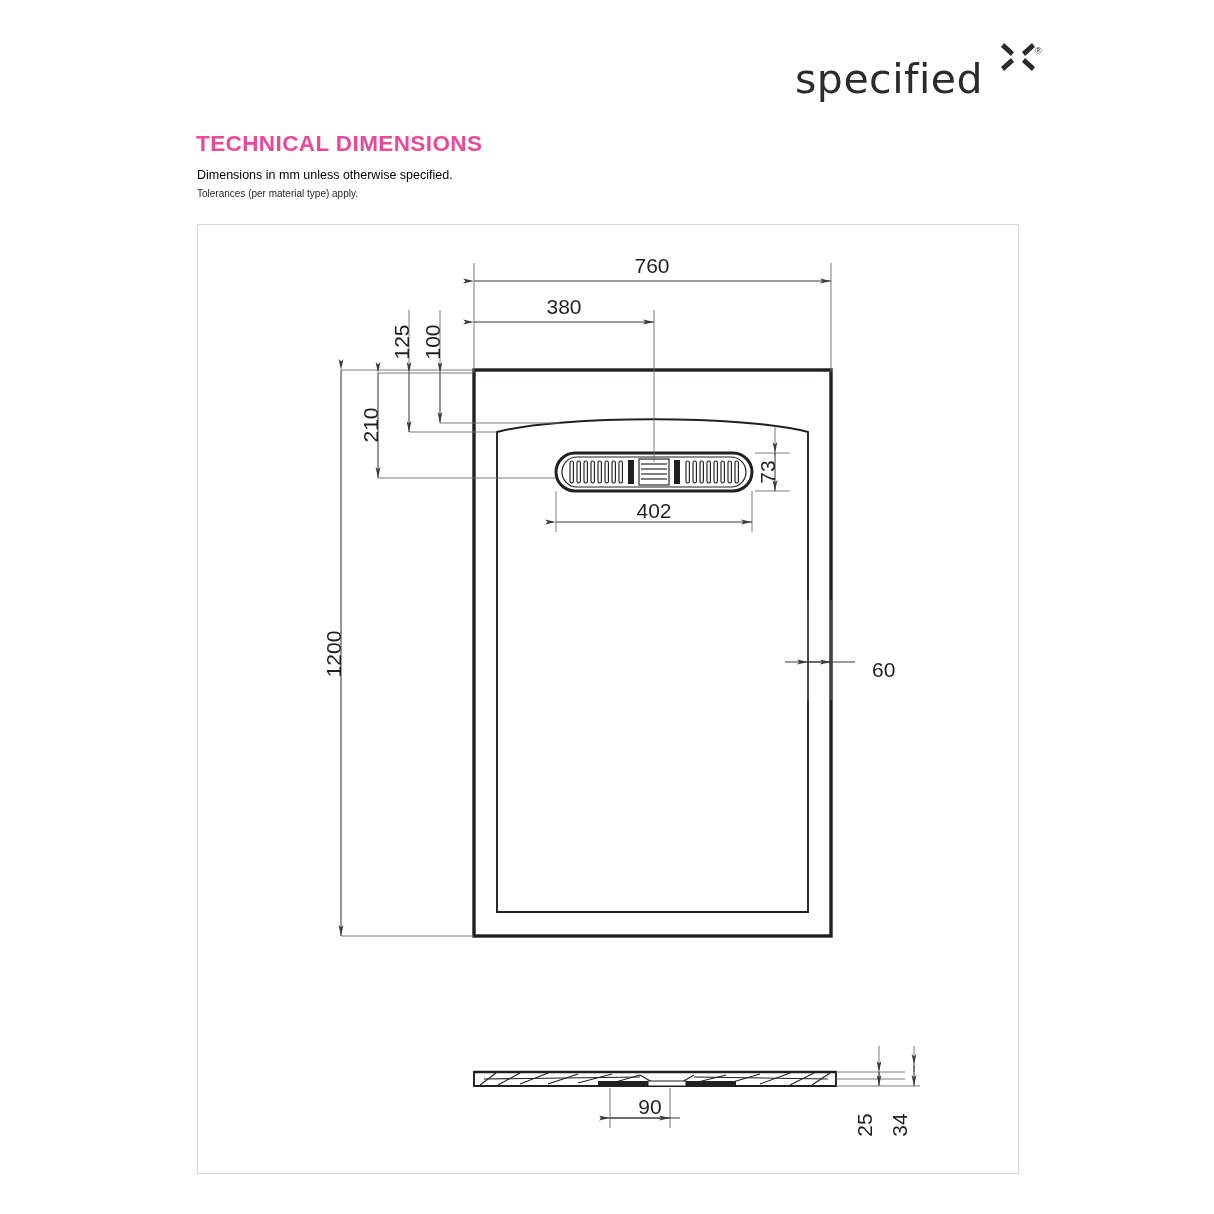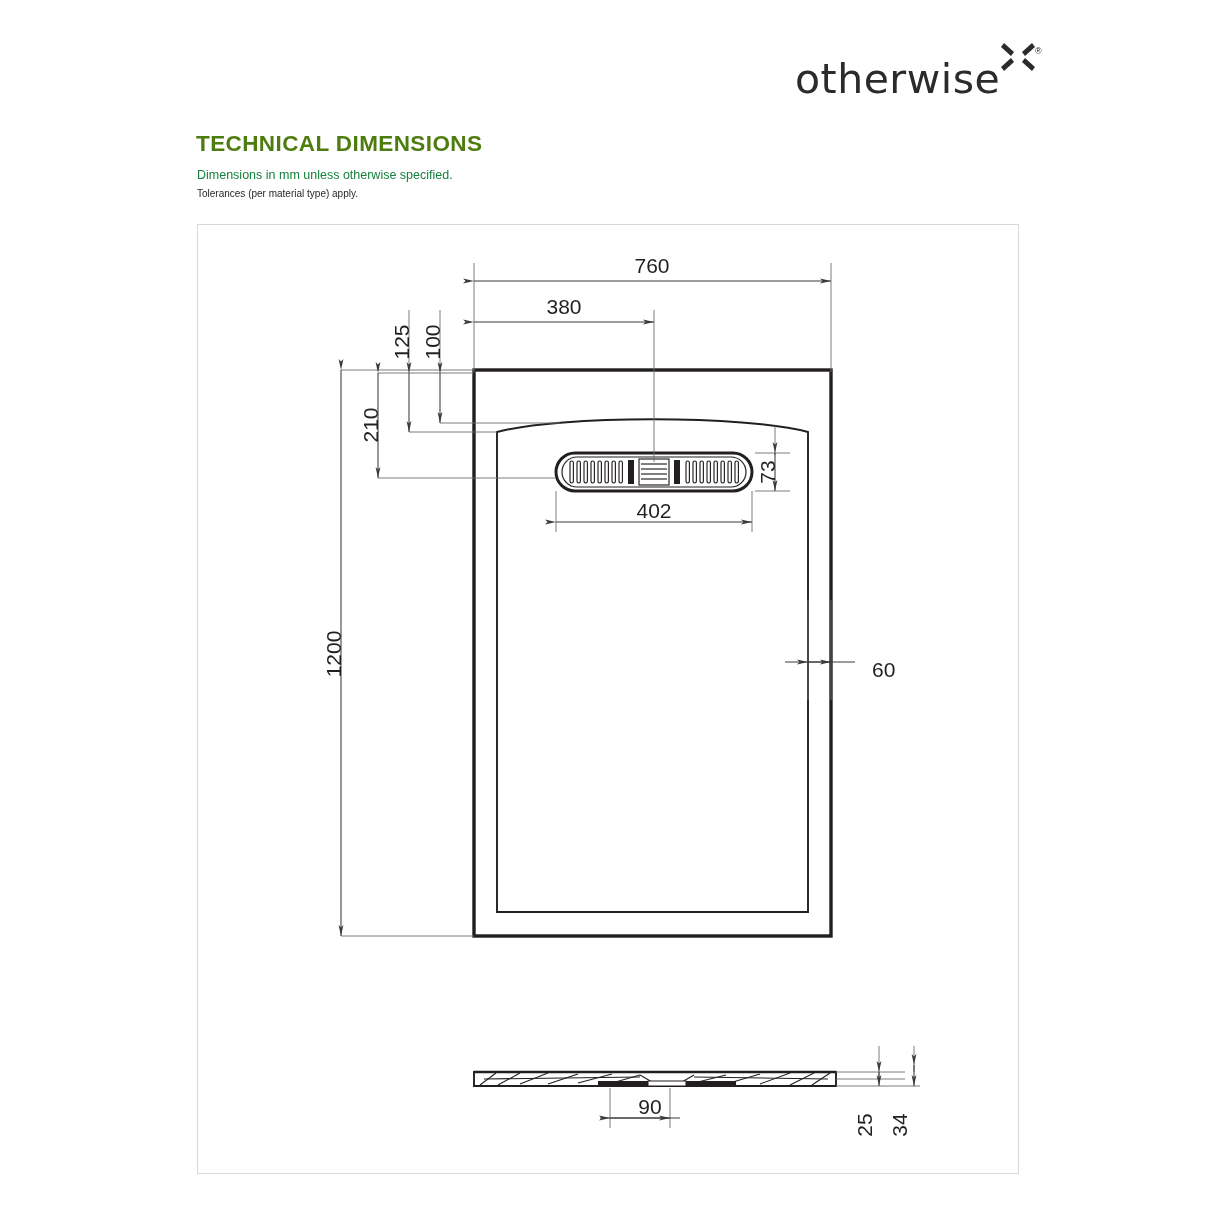--- a/index.html
+++ b/index.html
@@ -54,29 +54,29 @@
     color: #2b2b2b;
   }
   
   #title {
     position: absolute;
     left: 196px;
     top: 131px;
     font-size: 22.5px;
     font-weight: bold;
     letter-spacing: 0.4px;
-    color: #4d7c0f;
+    color: #ec4899;
     white-space: nowrap;
   }
   #sub1 {
     position: absolute;
     left: 197px;
     top: 168px;
     font-size: 12.5px;
-    color: #15803d;
+    color: #000000;
     white-space: nowrap;
   }
   #sub2 {
     position: absolute;
     left: 197px;
     top: 188px;
     font-size: 10px;
     color: #231f20;
     white-space: nowrap;
   }
@@ -103,21 +103,21 @@
     font-size: 21px;
     fill: #231f20;
   }
 </style>
 </head>
 <body>
 
 <div id="page">
 
   <div id="brand">
-    <div id="brand-word">otherwise</div>
+    <div id="brand-word">specified</div>
     <svg id="brand-mark" viewBox="0 0 34 34">
       <g fill="#2b2b2b">
         <path d="M3 3 L13 12 L10 16 L0 7 Z"></path>
         <path d="M31 3 L21 12 L24 16 L34 7 Z"></path>
         <path d="M3 31 L13 22 L10 18 L0 27 Z"></path>
         <path d="M31 31 L21 22 L24 18 L34 27 Z"></path>
       </g>
     </svg>
     <div id="brand-reg">®</div>
   </div>

